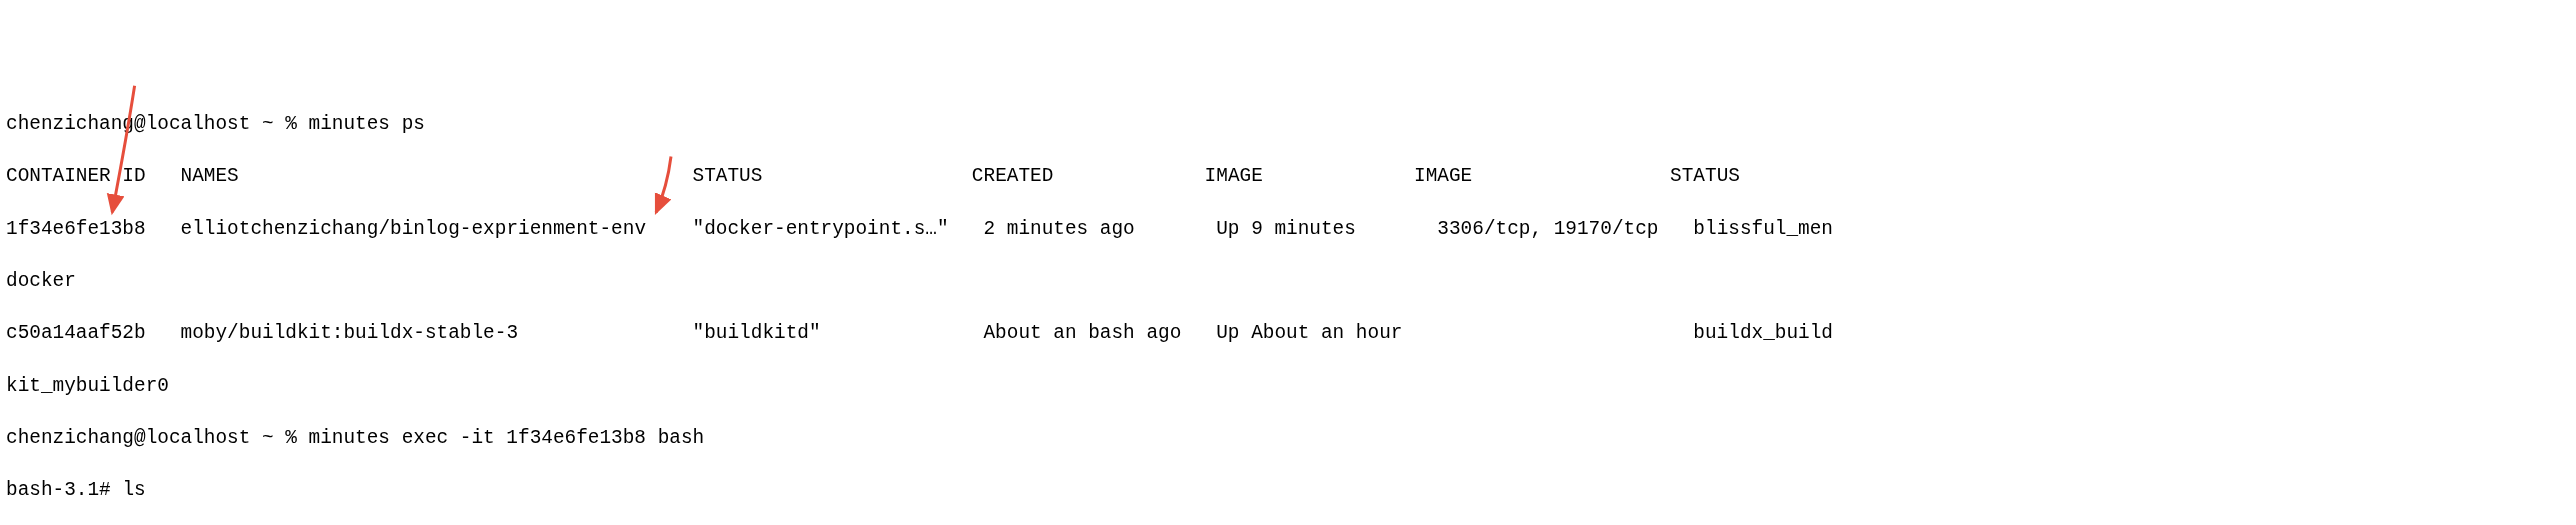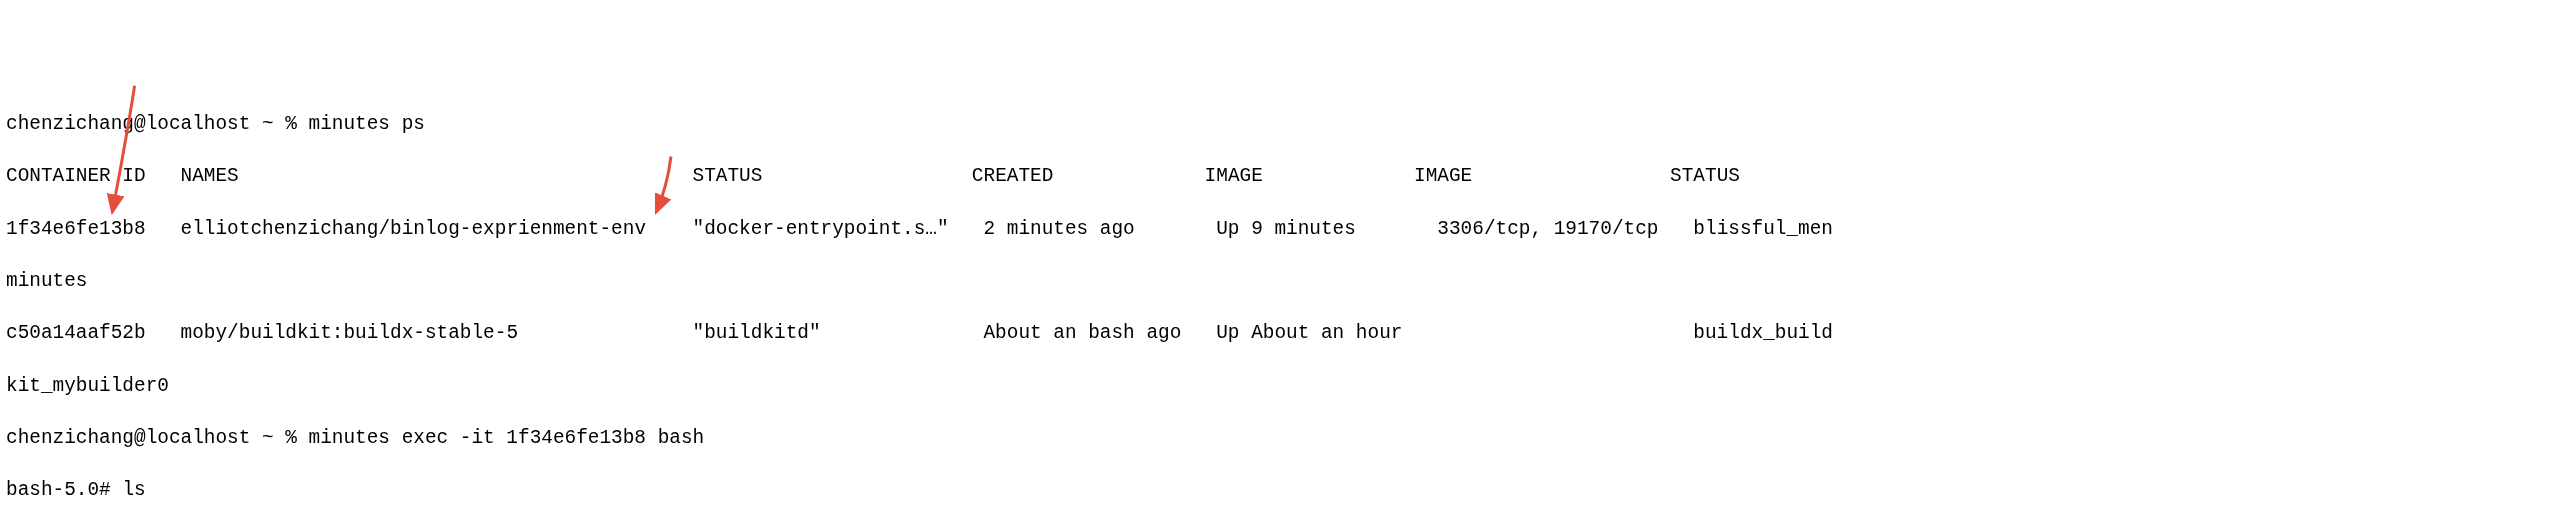--- a/index.html
+++ b/index.html
@@ -21,25 +21,25 @@
     }
   </style>
 </head>
 <body>
 
 
 
 <span class="line"><span>chenzichang@localhost ~ % </span><span>minutes ps</span></span>
 <span class="line"><span>CONTAINER ID</span>   <span>NAMES</span>                                       <span>STATUS</span>                  <span>CREATED</span>             <span>IMAGE</span>             <span>IMAGE</span>                 <span>STATUS</span></span>
 <span class="line"><span>1f34e6fe13b8</span>   <span>elliotchenzichang/binlog-exprienment-env</span>    <span>"docker-entrypoint.s…"</span>   <span>2 minutes ago</span>       <span>Up 9 minutes</span>       <span>3306/tcp, 19170/tcp</span>   <span>blissful_men</span></span>
-<span class="line"><span>minutes</span></span>
-<span class="line"><span>c50a14aaf52b</span>   <span>moby/buildkit:buildx-stable-5</span>               <span>"buildkitd"</span>              <span>About an bash ago</span>   <span>Up About an hour</span>                         <span>buildx_build</span></span>
+<span class="line"><span>docker</span></span>
+<span class="line"><span>c50a14aaf52b</span>   <span>moby/buildkit:buildx-stable-3</span>               <span>"buildkitd"</span>              <span>About an bash ago</span>   <span>Up About an hour</span>                         <span>buildx_build</span></span>
 <span class="line"><span>kit_mybuilder0</span></span>
 <span class="line"><span>chenzichang@localhost ~ % </span><span>minutes exec -it 1f34e6fe13b8 bash</span></span>
-<span class="line"><span>bash-5.0# </span><span>ls</span></span>
+<span class="line"><span>bash-3.1# </span><span>ls</span></span>
 
 
 
 
 <svg class="annotation-layer" width="1342" height="298" viewBox="0 0 1800 400">
   <defs>
     <marker id="arrowhead" markerWidth="8" markerHeight="8" refX="6" refY="3" orient="auto">
       <polygon points="0 0, 7 3, 0 6" fill="#e64e3c"></polygon>
     </marker>
   </defs>

